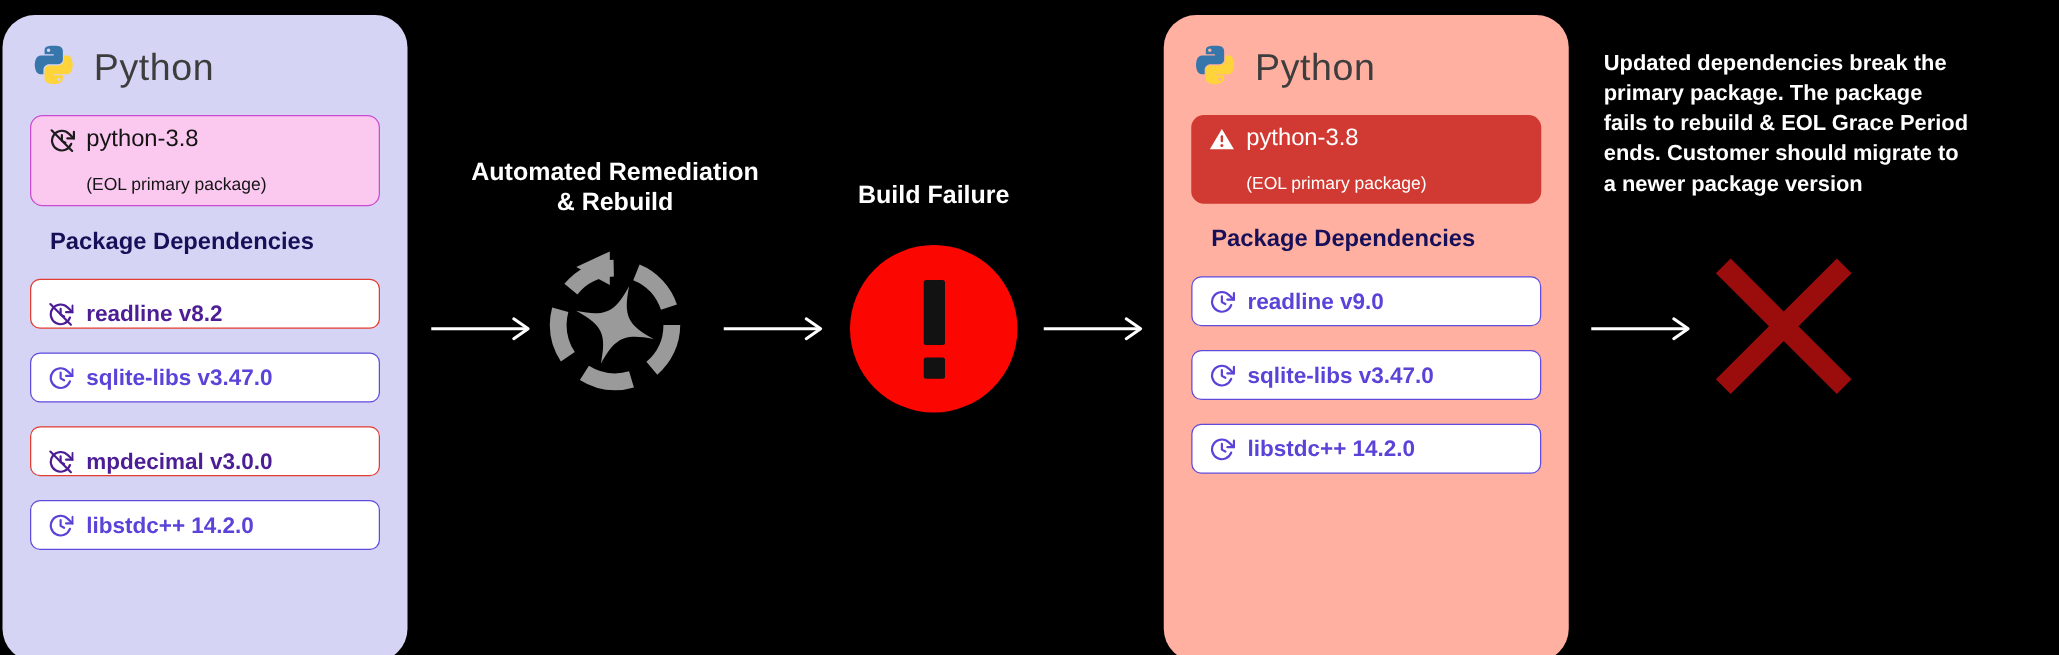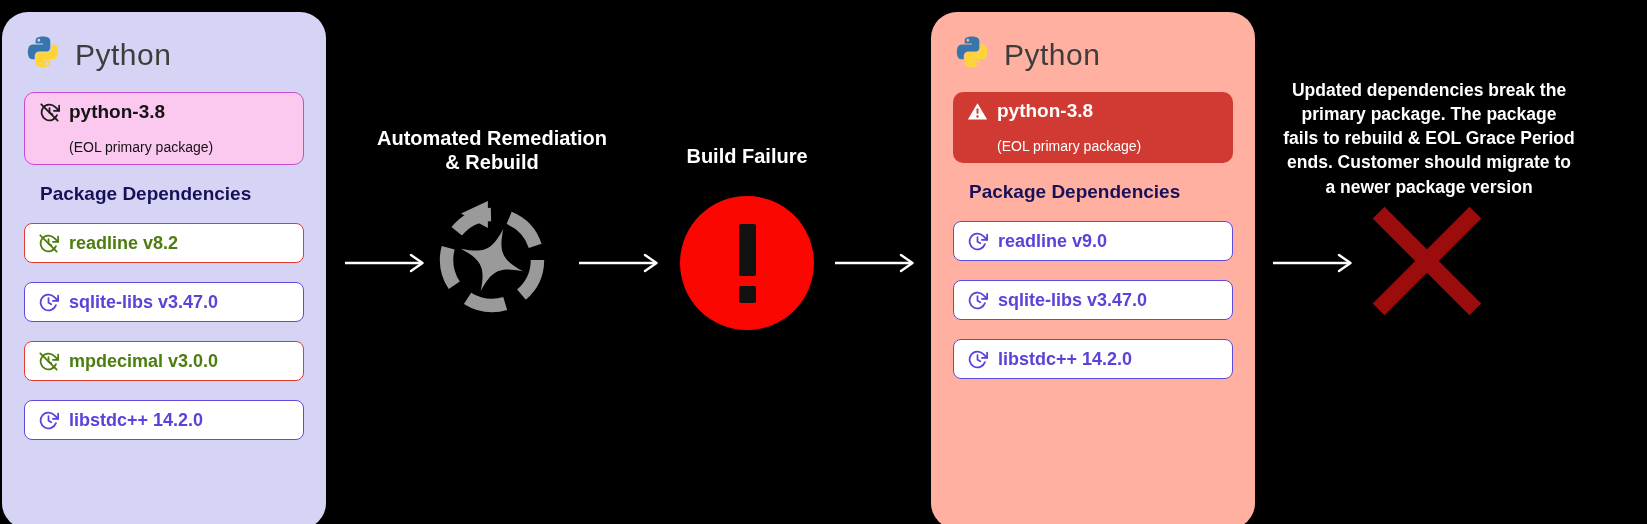--- a/index.html
+++ b/index.html
@@ -15,52 +15,52 @@
   .card-left  { left:2px;   background:#d6d4f5; }
   .card-right { left:931px; background:#ffb0a1; }
 
   .card-header { display:flex; align-items:center; gap:13px; margin:4px 0 18px; }
   .python-logo { width:38px; height:38px; }
   .card-title  { font-size:30px; color:#3d3d3d; font-weight:500; letter-spacing:.5px; }
 
   .primary-pill { border-radius:10px; padding:8px 14px 9px; margin-bottom:18px; }
   .primary-before { background:#fbc8f0; border:1.6px solid #c94bcf; color:#141414; }
   .primary-after  { background:#d13a32; color:#fff; }
-  .primary-row { display:flex; align-items:flex-end; gap:9px; font-size:19px; font-weight:bold; }
+  .primary-row { display:flex; align-items:flex-end; gap:9px; font-size:19px; font-weight:normal; }
   .primary-row svg { width:21px; height:21px; flex:0 0 auto; }
   .primary-sub { font-size:14px; margin-left:30px; margin-top:16px; }
 
   .deps-heading { font-size:19px; font-weight:bold; color:#171058; margin:2px 16px 18px; }
 
   .dep-pill {
     display:flex; align-items:center; gap:10px; height:40px;
     background:#fff; border-radius:8px; padding:0 13px; margin-bottom:19px;
     font-weight:bold; font-size:18px;
   }
   .dep-pill svg { width:21px; height:21px; flex:0 0 auto; }
-  .dep-pill.outdated { border:1.6px solid #e23b2f; color:#4d7c0f; }
+  .dep-pill.outdated { border:1.6px solid #e23b2f; color:#4c1d95;align-items:flex-end; }
   .dep-pill.current  { border:1.6px solid #5f4bdb; color:#5a43d8; }
 
   .flow-label {
     position:absolute; color:#fff; font-size:20px; font-weight:bold;
     text-align:center; line-height:1.18;
   }
   .arrow { position:absolute; }
   .remediate-icon { position:absolute; }
 
   .error-circle {
     position:absolute; width:134px; height:134px; border-radius:50%;
     background:#fb0600; display:flex; flex-direction:column; align-items:center;
   }
   .excl-bar { width:17px; height:52px; background:#121212; margin-top:28px; border-radius:2px; }
   .excl-dot { width:17px; height:17px; background:#121212; margin-top:10px; border-radius:2px; }
 
   .outcome-text {
     position:absolute; color:#fff; font-weight:bold; font-size:17.5px;
-    line-height:1.38; text-align:center;margin-top:40px;
+    line-height:1.38; text-align:left;
   }
   .cross-icon { position:absolute; }
 </style>
 </head>
 <body>
 
 <svg width="0" height="0" style="position:absolute" aria-hidden="true">
   <defs>
     <symbol id="py-logo" viewBox="0 0 128 128">
       <path fill="#3776ab" fill-rule="evenodd" d="M63.391 1.988c-4.222.02-8.252.379-11.8 1.007-10.45 1.846-12.346 5.71-12.346 12.837v9.411h24.693v3.137H29.977c-7.176 0-13.46 4.313-15.426 12.521-2.268 9.405-2.368 15.275 0 25.096 1.755 7.311 5.947 12.519 13.124 12.519h8.491V67.234c0-8.151 7.051-15.34 15.426-15.34h24.665c6.866 0 12.346-5.654 12.346-12.548V15.833c0-6.693-5.646-11.72-12.346-12.837-4.244-.706-8.645-1.027-12.866-1.008zM50.037 9.557c2.55 0 4.634 2.117 4.634 4.721 0 2.593-2.083 4.69-4.634 4.69-2.56 0-4.633-2.097-4.633-4.69-.001-2.604 2.073-4.721 4.633-4.721z"></path>

